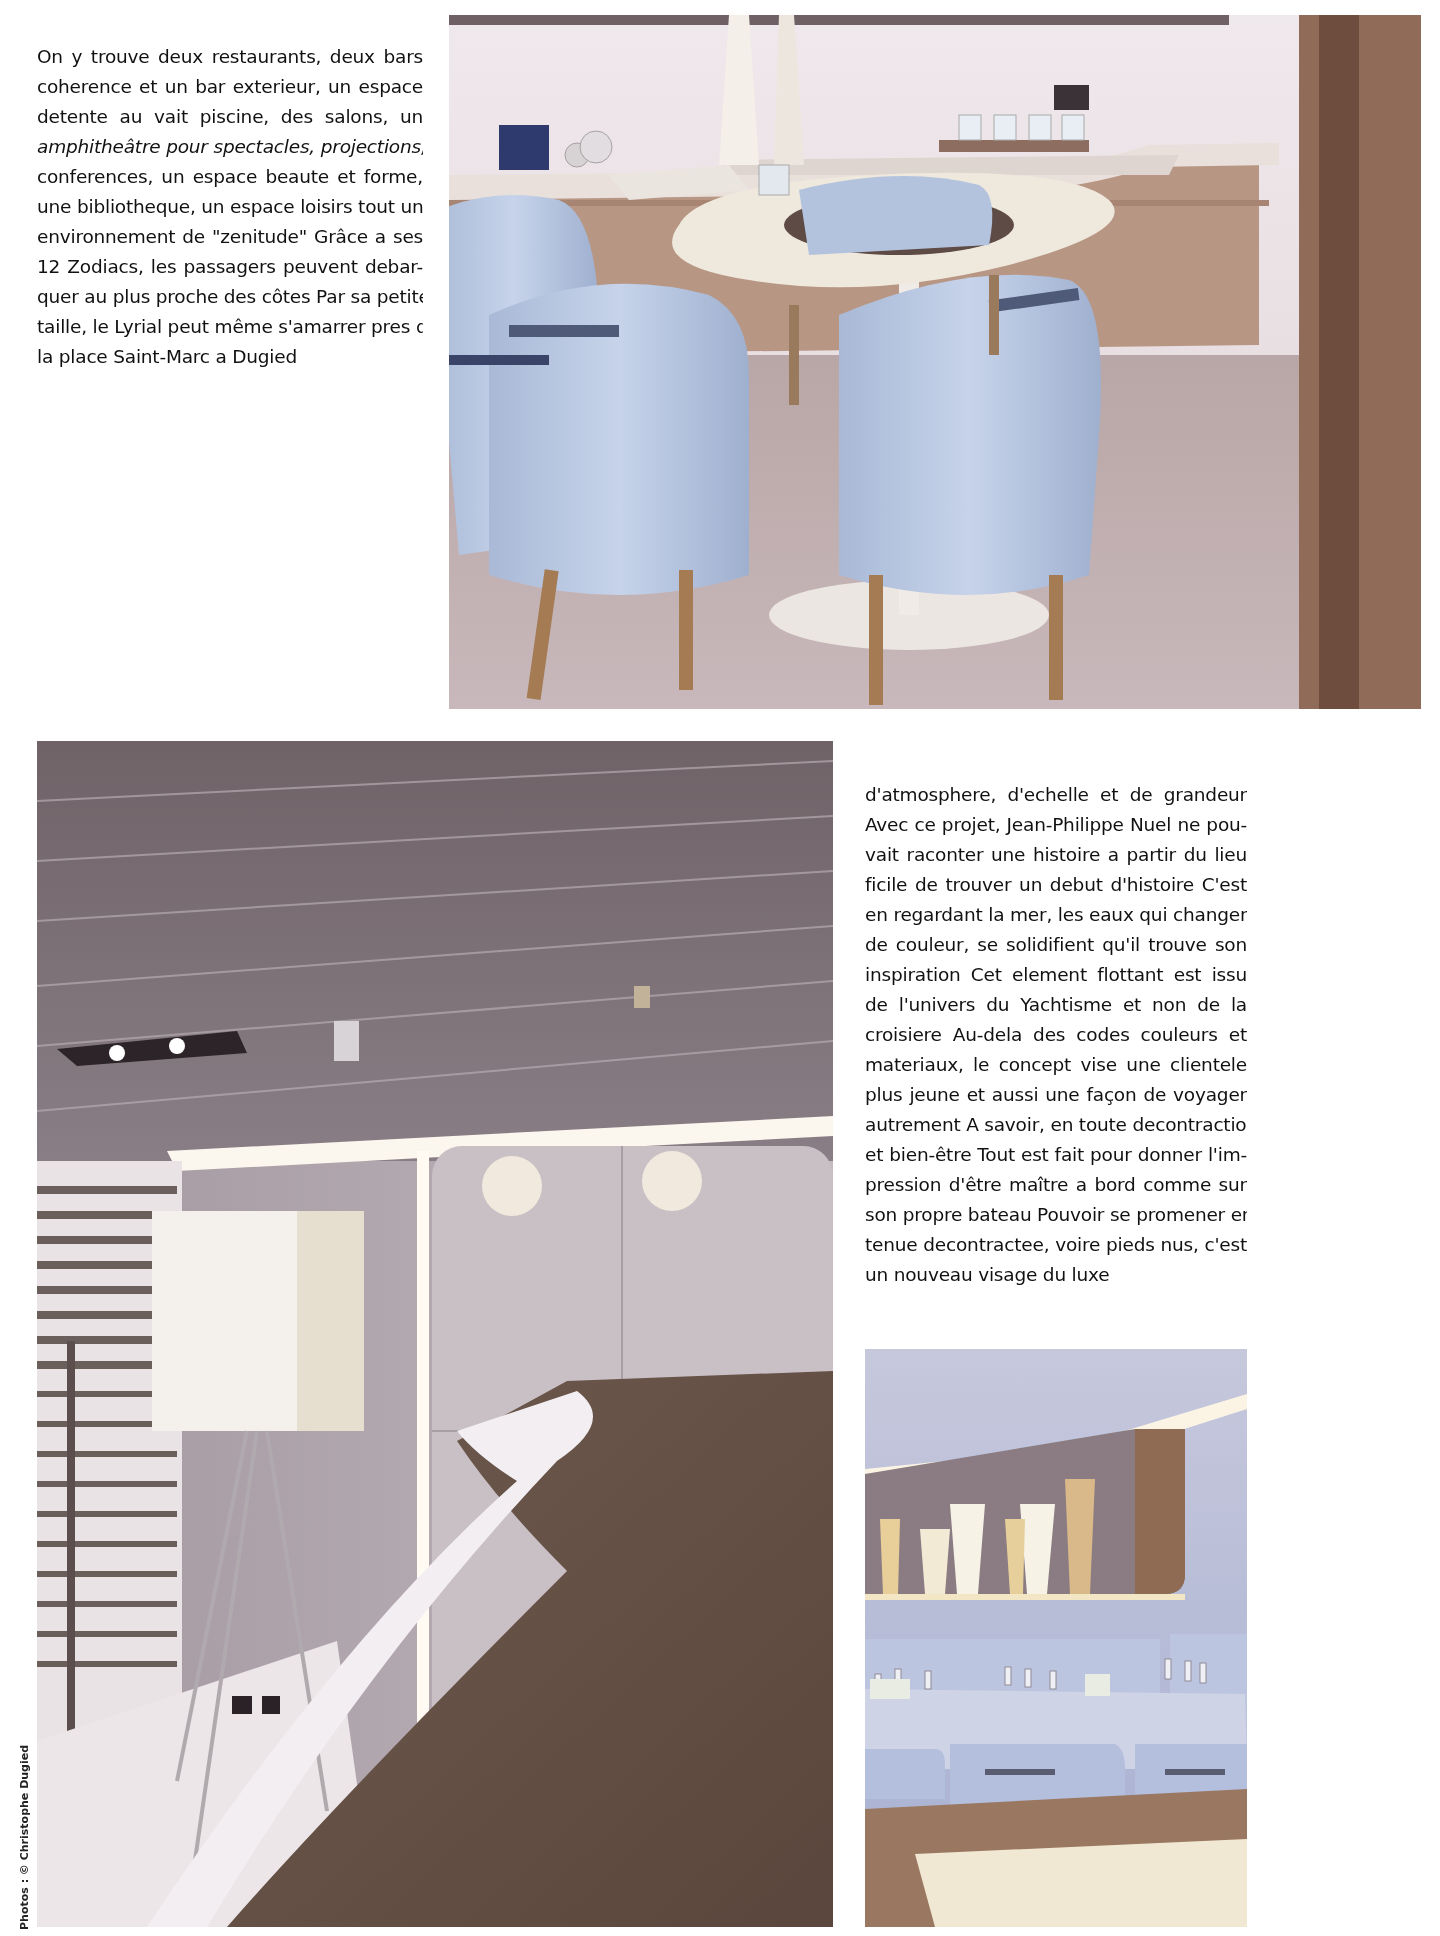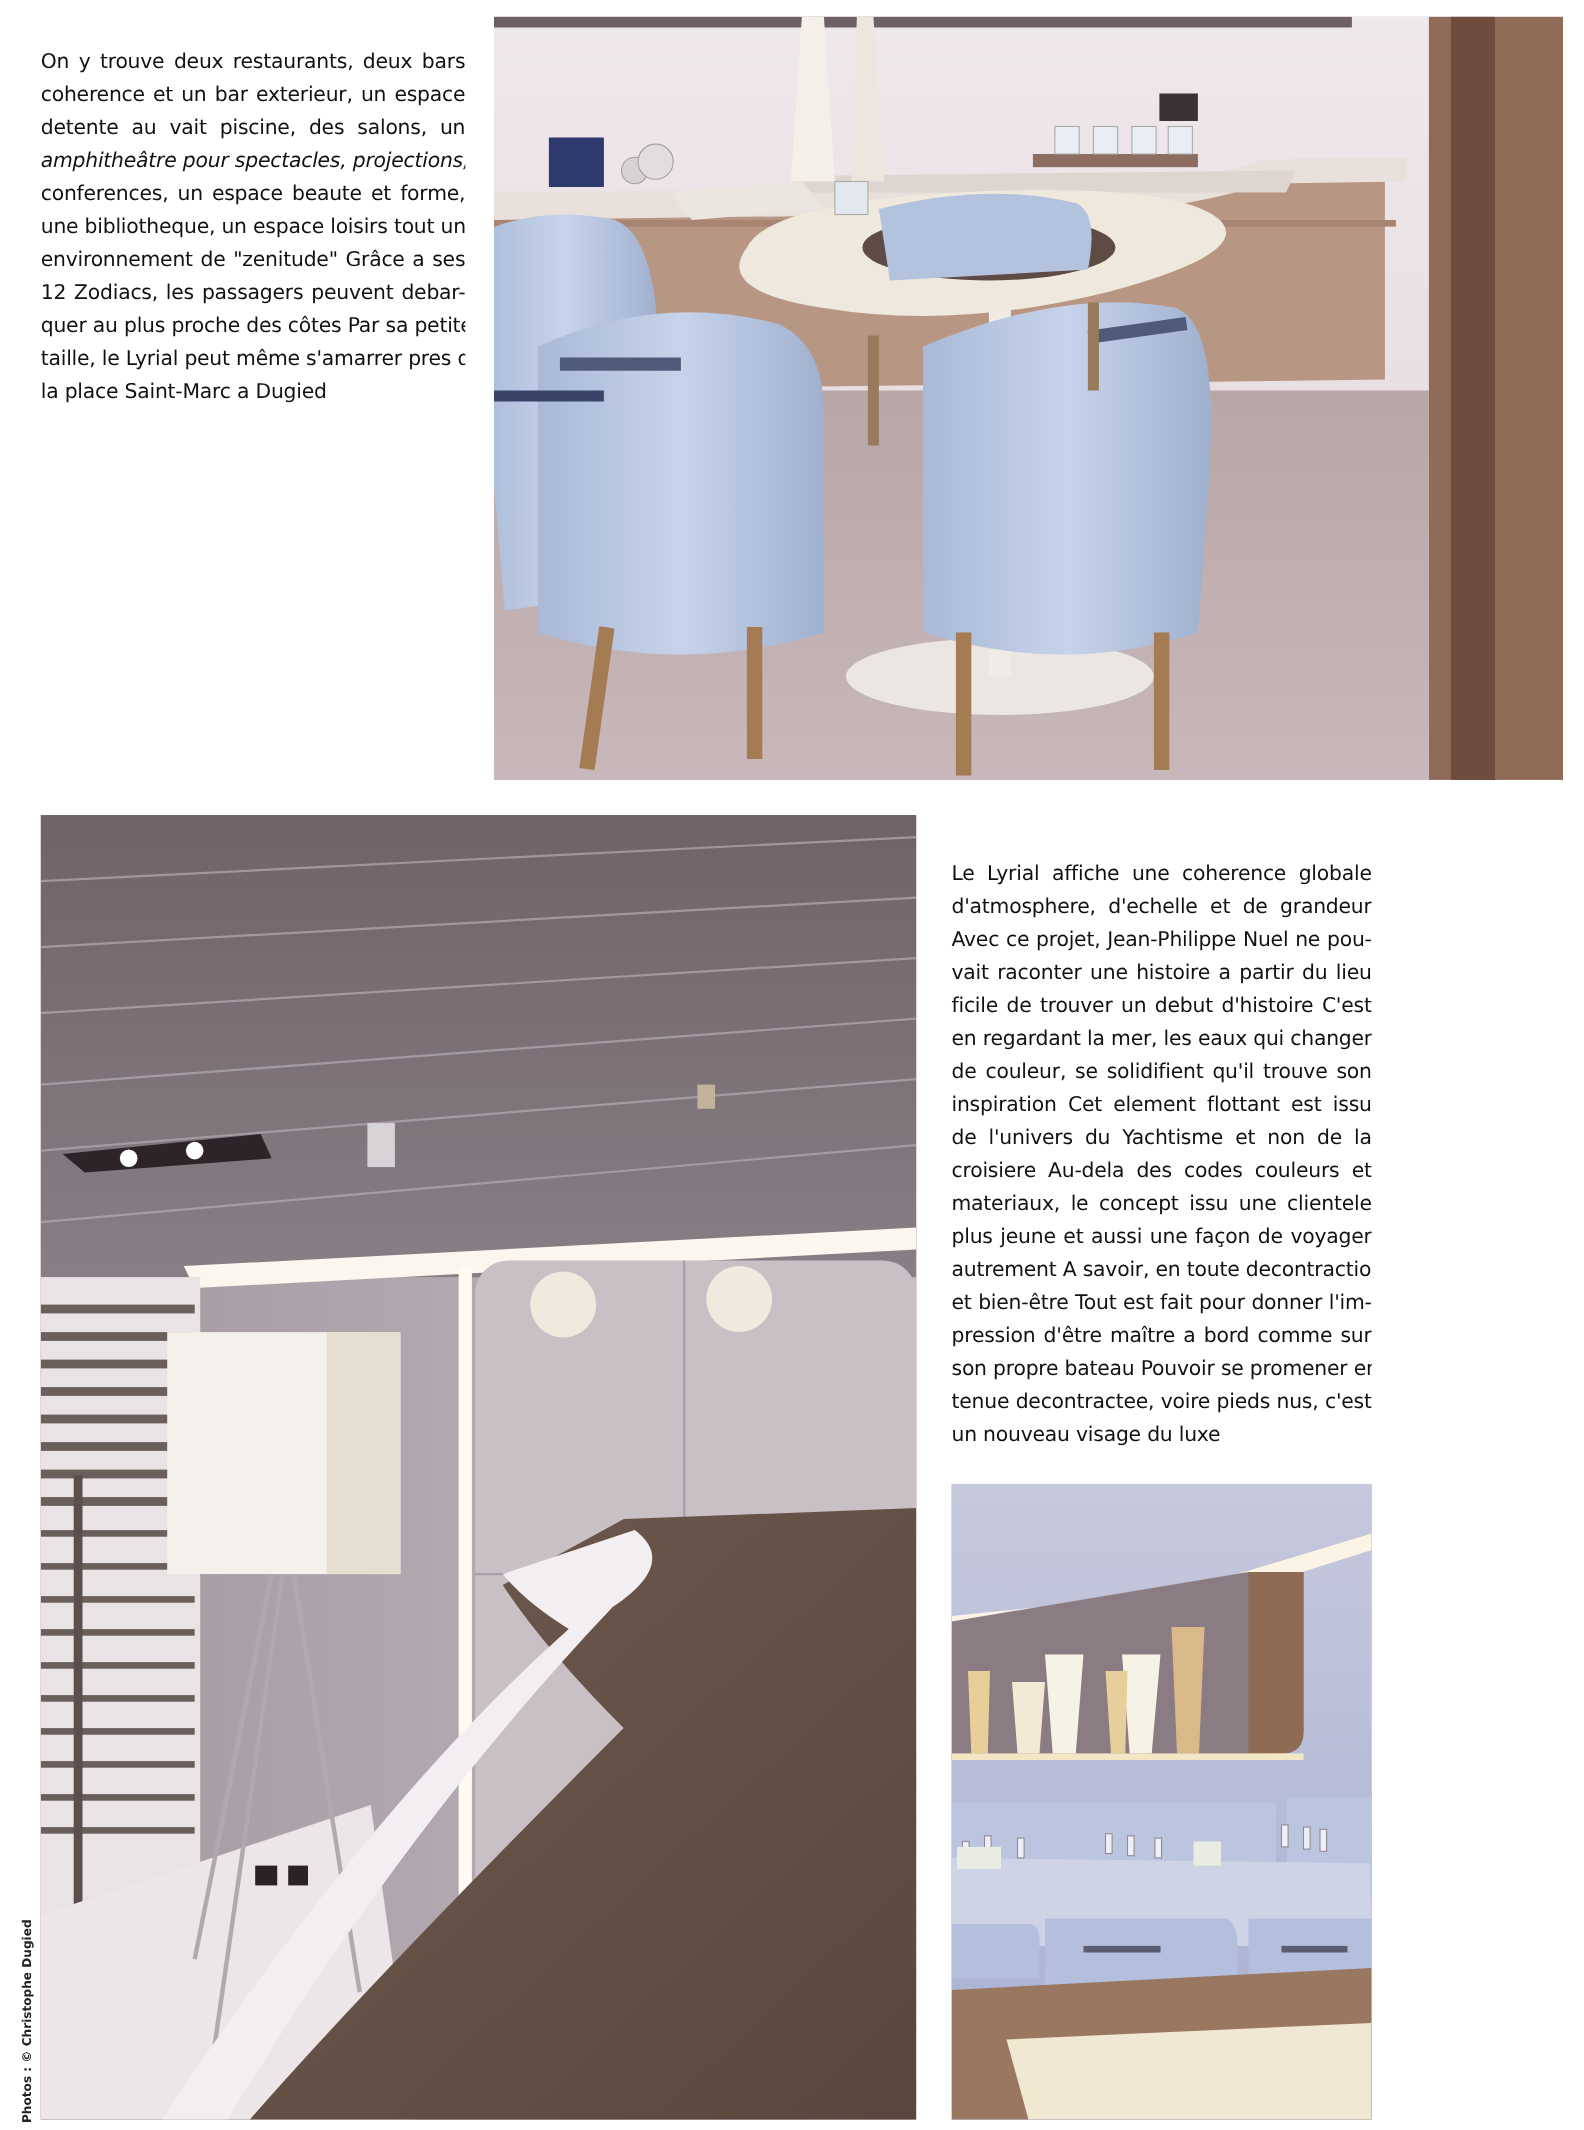--- a/index.html
+++ b/index.html
@@ -189,31 +189,30 @@
     <rect x="195" y="955" width="20" height="18" fill="#2a2226"></rect>
     <rect x="225" y="955" width="18" height="18" fill="#2a2226"></rect>
 
     <path d="M530 640 L796 630 L796 1186 L190 1186 Q300 1060 530 830 Q460 760 420 700 Z" fill="url(#counterG)"></path>
 
     <path d="M420 690 L540 650 Q580 680 520 720 Q330 920 170 1186 L110 1186 Q300 900 480 740 Q440 715 420 690 Z" fill="#f2eef2"></path>
   </svg>
 </div>
 
 <div class="col" style="left:865px; top:752px; width:382px;">
-  <span class="line">Le Lyrial affiche une coherence globale</span>
   <span class="line">d'atmosphere, d'echelle et de grandeur</span>
   <span class="line">Avec ce projet, Jean-Philippe Nuel ne pou-</span>
   <span class="line">vait raconter une histoire a partir du lieu</span>
   <span class="line">ficile de trouver un debut d'histoire  C'est</span>
   <span class="line">en regardant la mer, les eaux qui changent</span>
   <span class="line">de couleur, se solidifient   qu'il trouve son</span>
   <span class="line">inspiration  Cet element flottant est issu</span>
   <span class="line">de l'univers du Yachtisme et non de la</span>
   <span class="line">croisiere  Au-dela des codes couleurs et</span>
-  <span class="line">materiaux, le concept issu une clientele</span>
+  <span class="line">materiaux, le concept vise une clientele</span>
   <span class="line">plus jeune et aussi une façon de voyager</span>
   <span class="line">autrement  A savoir, en toute decontraction</span>
   <span class="line">et bien-être  Tout est fait pour donner l'im-</span>
   <span class="line">pression d'être maître a bord comme sur</span>
   <span class="line">son propre bateau  Pouvoir se promener en</span>
   <span class="line">tenue decontractee, voire pieds nus, c'est</span>
   <span class="line last">un nouveau visage du luxe</span>
 </div>
 
 <div class="photo" style="left:865px; top:1349px; width:382px; height:578px; background:#b7bed8;" title="Restaurant with set tables, blue banquettes and illuminated vases">

